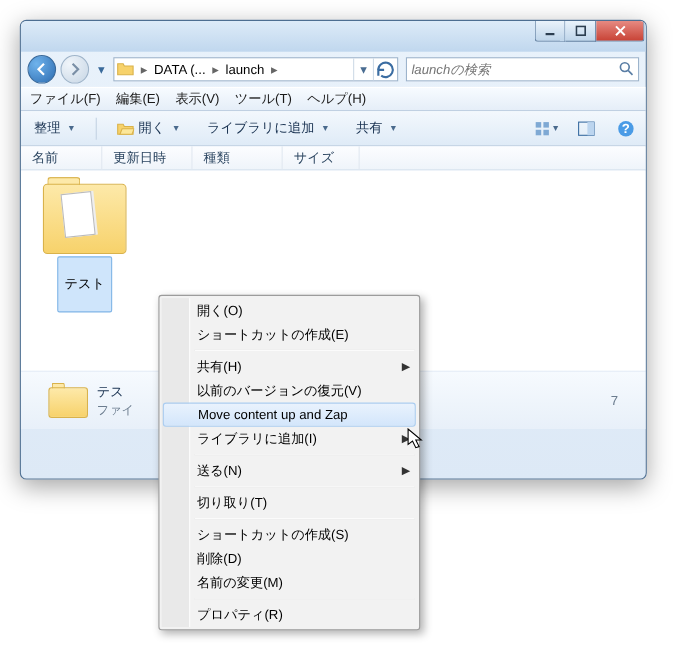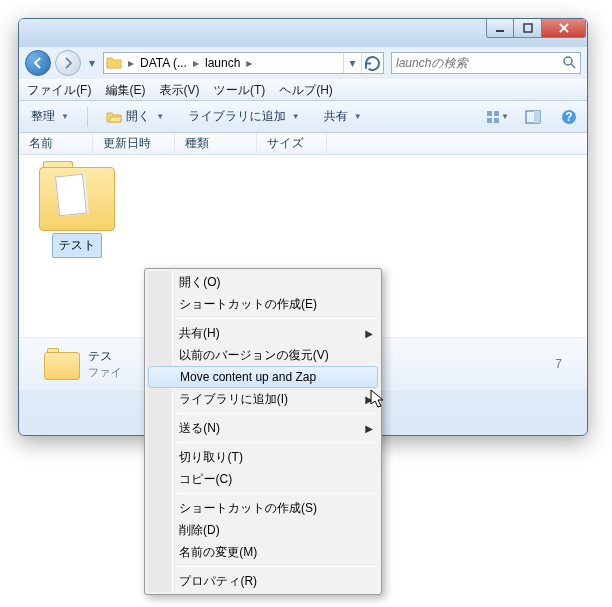--- a/index.html
+++ b/index.html
@@ -28,21 +28,21 @@
 .navbtn svg { width:14px; height:14px; }
 .navdrop { width:14px; height:20px; display:flex; align-items:center; justify-content:center; color:#3a6a9b; }
 
 .addrbar { flex:1; height:22px; background:#fff; border:1px solid #9db4cc; display:flex; align-items:center; }
 .addrbar .foldicon { width:18px; height:18px; margin:0 2px; }
 .crumb { padding: 0 4px; color:#000; }
 .crumbsep { color:#666; padding:0 2px; }
 .addrbar .dbl { border-left:1px solid #cfdbe7; height:100%; width:18px; display:flex; align-items:center; justify-content:center; color:#4b6d92;}
 .addrbar .ref { border-left:1px solid #cfdbe7; height:100%; width:22px; display:flex; align-items:center; justify-content:center; color:#3b6da2;}
 
-.searchbox { width:190px; height:22px; background:#fff; border:1px solid #9db4cc; margin-left:3px; display:flex; align-items:center; padding:0 4px; color:#888; font-style:italic; }
+.searchbox { width:212px; height:22px; background:#fff; border:1px solid #9db4cc; margin-left:3px; display:flex; align-items:center; padding:0 4px; color:#888; font-style:italic; }
 .searchbox input { border:none; outline:none; flex:1; font-style:italic; color:#888; }
 .searchbox .sicon { color:#5a7ea5; }
 
 .menubar { height:22px; background: linear-gradient(#f7fbff,#e5eef8); border-top:1px solid #fff; border-bottom:1px solid #c0d0e2; display:flex; align-items:center; padding:0 8px; gap:14px; }
 .menubar span { color:#1a1a1a; }
 
 .toolbar { height:32px; background: linear-gradient(#f3f8fd,#dfebf7); border-bottom:1px solid #c0d0e2; display:flex; align-items:center; padding:0 6px; gap:12px; }
 .tlbtn { display:flex; align-items:center; gap:4px; padding:2px 6px; color:#183150; }
 .tlbtn .drop { font-size:8px; color:#4a6a8d; margin-left:2px; }
 .spacer { flex:1; }
@@ -50,21 +50,21 @@
 
 .colhdr { height:22px; background: linear-gradient(#fcfdff,#eff4fa); border-bottom:1px solid #d6e0ec; display:flex; align-items:center; }
 .colhdr .col { padding:0 10px; border-right:1px solid #e1e8f1; color:#2b4560; height:100%; display:flex; align-items:center; }
 
 .content { position:relative; background:#fff; height:182px; padding:6px 10px; }
 .folderitem { width:96px; text-align:center; }
 .foldericon-lg { width:80px; height:72px; margin:0 auto; position:relative; }
 .foldericon-lg .body { position:absolute; inset:6px 2px 2px 2px; background:linear-gradient(#fde9a9,#f7d26b); border:1px solid #d9b24b; border-radius:4px; }
 .foldericon-lg .tab { position:absolute; top:0; left:6px; width:30px; height:10px; background:#fde9a9; border:1px solid #d9b24b; border-bottom:none; border-radius:3px 3px 0 0; }
 .foldericon-lg .page { position:absolute; top:14px; left:20px; width:28px; height:40px; background:#fff; border:1px solid #bbb; box-shadow:2px 0 0 #eee; transform:rotate(-6deg); }
-.sel { background:#cfe5fb; border:1px solid #7fb4e6; border-radius:2px; padding:3px 6px; display:inline-block; }
+.sel { background:#cfe5fb; border:1px solid #7fb4e6; border-radius:2px; padding:16px 6px; display:inline-block; }
 
 .divider { height:1px; background:#e5edf6; }
 .detailpane { height:52px; background:linear-gradient(#f6fafe,#e8f0f9); display:flex; align-items:center; padding:4px 25px; gap:8px; }
 .detailpane .mini { width:36px; height:32px; position:relative; }
 .detailpane .mini .body { position:absolute; inset:4px 0 0 0; background:linear-gradient(#fde9a9,#f7d26b); border:1px solid #d9b24b; border-radius:3px; }
 .detailpane .mini .tab { position:absolute; top:0; left:3px; width:12px; height:6px; background:#fde9a9; border:1px solid #d9b24b; border-bottom:none; border-radius:2px 2px 0 0; }
 .detailpane .txt .ttl { color:#183150; }
 .detailpane .txt .sub { color:#6b7c8e; font-size:11px; }
 
 .ctxmenu {
@@ -261,23 +261,20 @@
     </div>
   <div class="msep"></div>
   <div class="mitem">
       <span>送る(N)</span>
       <span class="arrow">▶</span>
     </div>
   <div class="msep"></div>
   <div class="mitem">
       <span>切り取り(T)</span>
     </div>
-  <div class="mitem">
-      <span>コピー(C)</span>
-    </div>
   <div class="msep"></div>
   <div class="mitem">
       <span>ショートカットの作成(S)</span>
     </div>
   <div class="mitem">
       <span>削除(D)</span>
     </div>
   <div class="mitem">
       <span>名前の変更(M)</span>
     </div>

